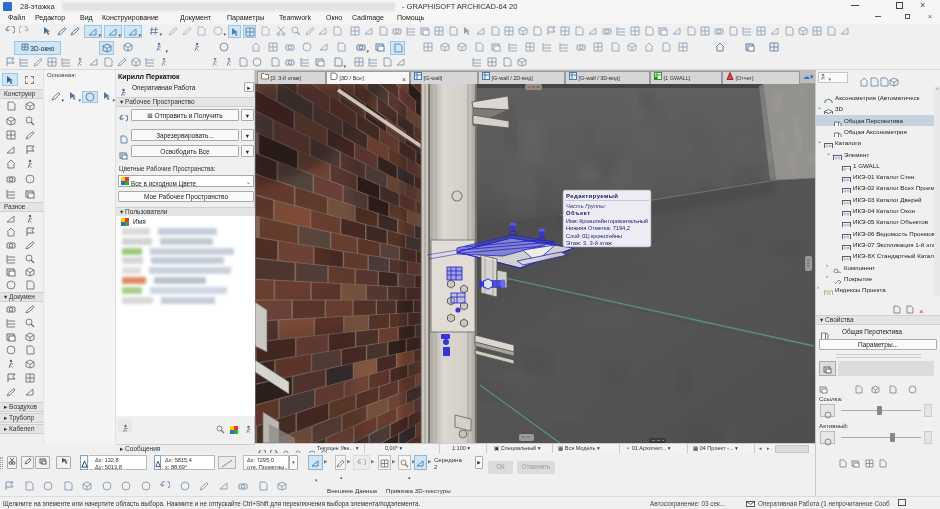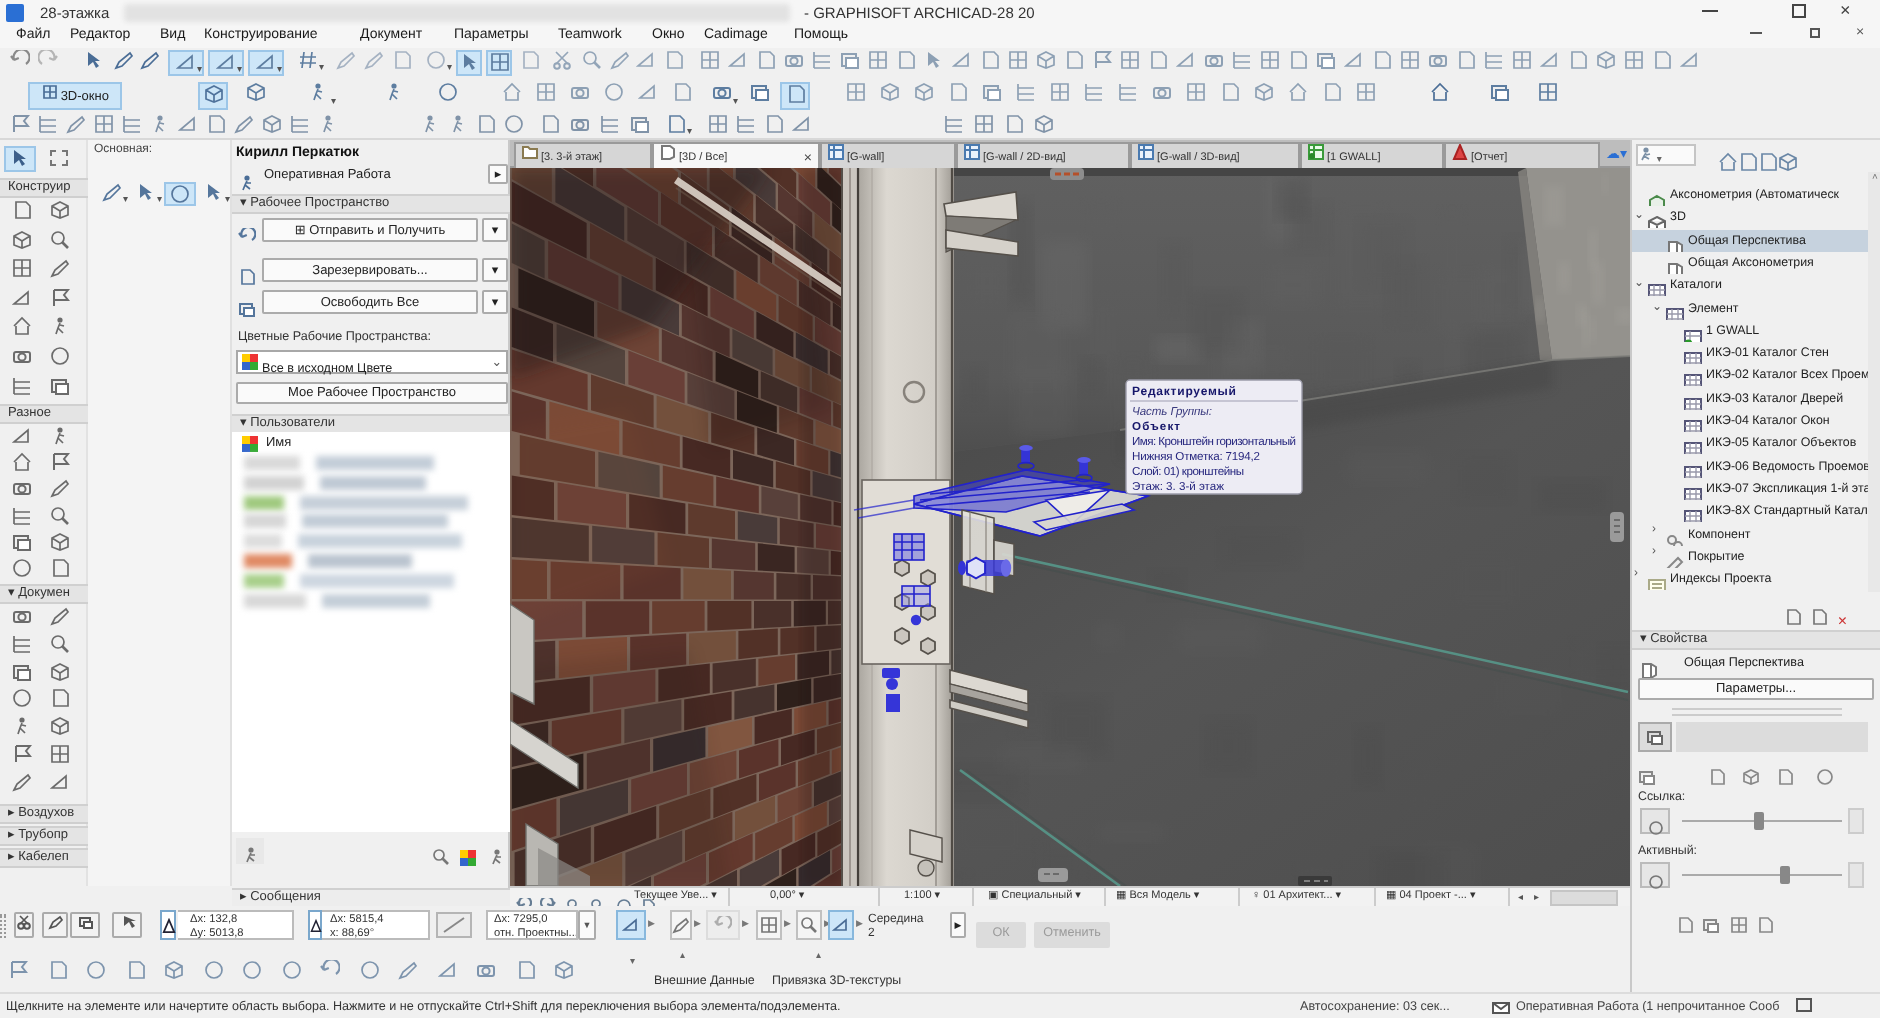--- a/index.html
+++ b/index.html
@@ -7,21 +7,21 @@
 .hdr{background:#e4e4e4;border-top:1px solid #d0d0d0;border-bottom:1px solid #cfcfcf;color:#333;font-size:6.5px;line-height:8px;padding-left:4px}
 .btn{background:#fafafa;border:1px solid #ababab;font-size:6.5px;color:#222;text-align:center;border-radius:1px}
 .ic{display:inline-block}
 </style></head>
 <body>
 
 <div class="abs" style="left:0;top:0;width:940px;height:13px;background:#f6f6f6;">
   <div class="abs" style="left:3px;top:2px;width:9px;height:9px;background:#2a6fd4;border-radius:1px"></div>
   <div class="abs" style="left:20px;top:2px;font-size:7.5px;color:#333">28-этажка</div>
   <div class="abs" style="left:62px;top:1.5px;width:333px;height:9px;background:#e2e2e2;border-radius:2px;filter:blur(1.2px)"></div>
-  <div class="abs" style="left:402px;top:2px;font-size:7.5px;color:#333">- GRAPHISOFT ARCHICAD-28 20</div>
+  <div class="abs" style="left:402px;top:2px;font-size:7.5px;color:#333">- GRAPHISOFT ARCHICAD-64 20</div>
   <div class="abs" style="left:851px;top:5px;width:8px;height:1px;background:#444"></div>
   <div class="abs" style="left:896px;top:2px;width:7px;height:7px;border:1px solid #444"></div>
   <div class="abs" style="left:920px;top:1px;font-size:9px;color:#444;line-height:9px">×</div>
 </div>
 
 <div class="abs" style="left:0;top:13px;width:940px;height:11px;background:#f6f6f6">
   <div class="abs t7" style="left:8px;top:1px">Файл</div>
   <div class="abs t7" style="left:35px;top:1px">Редактор</div>
   <div class="abs t7" style="left:80px;top:1px">Вид</div>
   <div class="abs t7" style="left:102px;top:1px">Конструирование</div>

